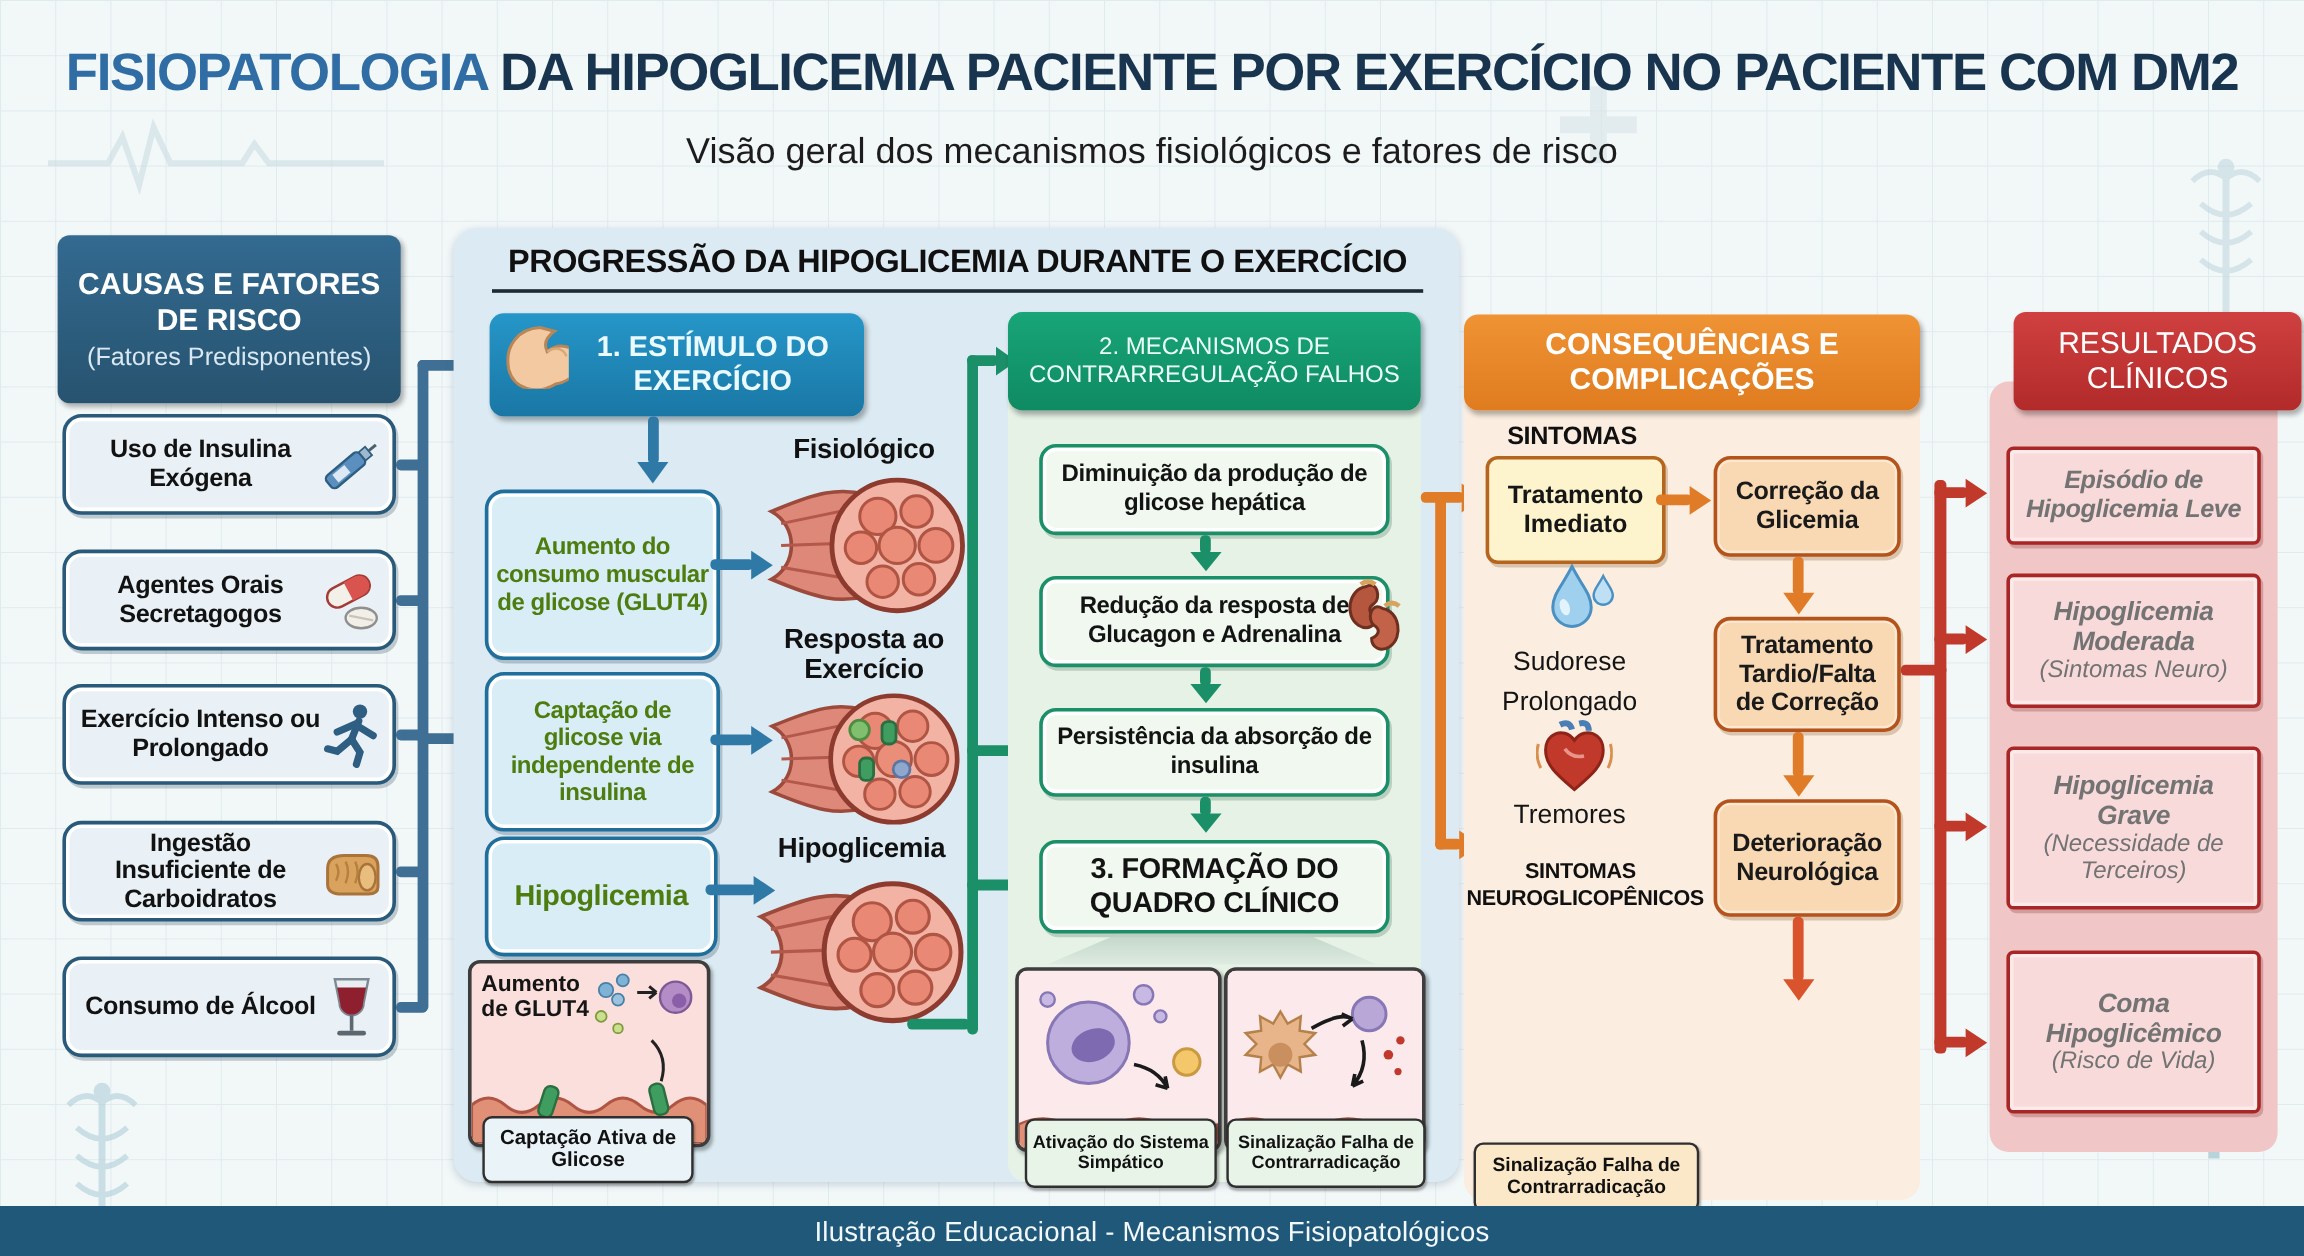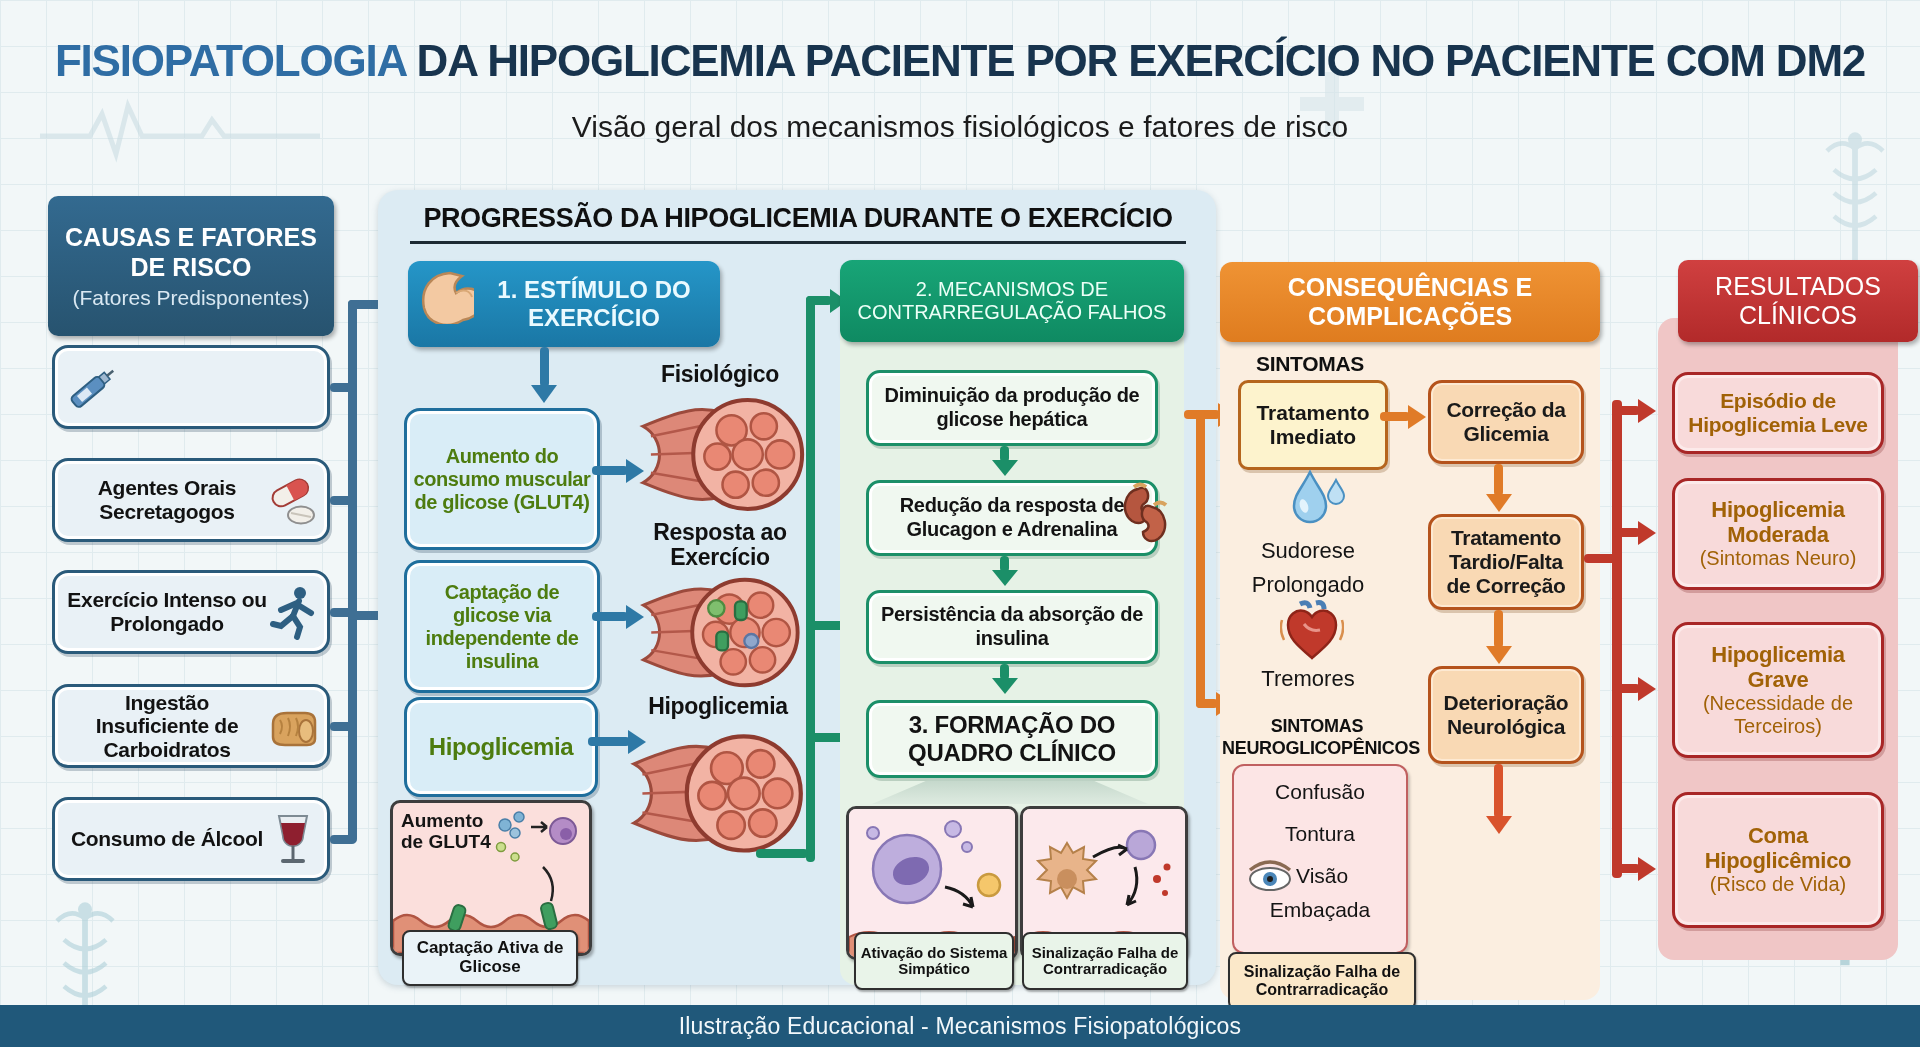--- a/index.html
+++ b/index.html
@@ -63,22 +63,22 @@
   .cap-orange{background:#fbe8c9;}
   
   .ylw{background:#fdf3cd;border:3px solid #b5651d;border-radius:10px;font-weight:bold;font-size:21px;
     line-height:1.12;color:#161616;box-shadow:2px 3px 0 rgba(120,70,20,.25);}
   .obox{background:#f9d9b4;border:3px solid #b5531c;border-radius:14px;font-weight:bold;font-size:21px;
     line-height:1.14;color:#1a1a1a;letter-spacing:-.3px;box-shadow:2px 3px 0 rgba(120,70,20,.25), inset 0 0 0 2px #fde9d2;}
   .sym{font-size:22px;color:#141414;text-align:center;}
   .symhdr{font-weight:bold;font-size:21px;color:#101010;text-align:center;letter-spacing:-.3px;}
   .pinkbox{background:#fce5e5;border:2.5px solid #c06060;border-radius:12px;box-shadow:2px 3px 3px rgba(0,0,0,.2);}
   
-  .rbox{background:#f8dada;border:3px solid #a82626;border-radius:16px;color:#a16207;
-    box-shadow:2px 3px 0 rgba(120,30,30,.25), inset 0 0 0 3px #fceaea;}
+  .rbox{background:#f8dada;border:3px solid #a82626;border-radius:6px;color:#737373;
+    box-shadow:2px 3px 0 rgba(120,30,30,.25), inset 0 0 0 3px #fceaea;font-style:italic;}
   .rbox .m{font-weight:bold;font-size:22px;line-height:1.12;letter-spacing:-.3px;}
   .rbox .s{font-size:20px;line-height:1.12;}
   
   .hline,.vline{position:absolute;border-radius:4px;}
   .hline{height:9px;}
   .vline{width:9px;}
   .tri-r{position:absolute;width:0;height:0;border-top:12px solid transparent;border-bottom:12px solid transparent;}
   .tri-d{position:absolute;width:0;height:0;border-left:13px solid transparent;border-right:13px solid transparent;}
   .c-blue{background:#3f6f94;}
   .c-blue2{background:#2e79a6;}
@@ -146,20 +146,21 @@
   </div>
   <div class="abs subtitle">Visão geral dos mecanismos fisiológicos e fatores de risco</div>
 
   <div class="abs col risk-hdr">
     <div class="l1">CAUSAS E FATORES</div>
     <div class="l1">DE RISCO</div>
     <div class="l3">(Fatores Predisponentes)</div>
   </div>
 
   <div class="abs risk-item" style="top:345px">
+    <div class="lbl">Uso de Insulina Exógena</div>
     <svg class="ric" viewBox="0 0 52 52">
       <g transform="rotate(-40 26 26)">
         <rect x="1" y="20" width="36" height="13" rx="4" fill="#5b8fc0" stroke="#2e5f82" stroke-width="2"></rect>
         <rect x="8" y="22.5" width="13" height="8" fill="#dce9f5"></rect>
         <rect x="37" y="22" width="7" height="9" fill="#9fb8d0" stroke="#2e5f82" stroke-width="1.5"></rect>
         <line x1="44" y1="26.5" x2="52" y2="26.5" stroke="#49606f" stroke-width="2.5"></line>
       </g>
     </svg>
   </div>
 
@@ -394,32 +395,20 @@
   <svg class="abs" style="left:1280px;top:600px" width="64" height="62" viewBox="0 0 64 62">
     <path d="M20,4 q8,-4 10,4 M36,3 q8,-2 8,6" stroke="#4a7fb5" stroke-width="5" fill="none"></path>
     <path d="M32,58 C18,46 8,38 8,25 C8,15 16,9 24,11 c4,1 6,3 8,6 c2,-3 4,-5 8,-6 c8,-2 16,4 16,14 c0,13 -10,21 -24,33 z" fill="#c0392b" stroke="#8e2418" stroke-width="2.5"></path>
     <path d="M2,20 q-3,10 2,20 M62,20 q3,10 -2,20" stroke="#d98f4e" stroke-width="2.5" fill="none"></path>
     <path d="M24,24 q6,8 16,6" stroke="#e8948a" stroke-width="3" fill="none"></path>
   </svg>
   <div class="abs sym" style="left:1240px;top:666px;width:136px">Tremores</div>
 
   <div class="abs symhdr" style="left:1222px;top:716px;width:190px;font-size:18px;line-height:1.2">SINTOMAS NEUROGLICOPÊNICOS</div>
 
-  <div class="abs pinkbox" style="left:1232px;top:764px;width:172px;height:186px">
-    <div class="abs sym" style="left:0;top:14px;width:172px;font-size:21px">Confusão</div>
-    <div class="abs sym" style="left:0;top:56px;width:172px;font-size:21px">Tontura</div>
-    <svg class="abs" style="left:12px;top:92px" width="48" height="36" viewBox="0 0 48 36">
-      <path d="M4,12 Q24,-4 44,12" stroke="#8a6a52" fill="none" stroke-width="3.5"></path>
-      <ellipse cx="24" cy="21" rx="20" ry="11" fill="#fff" stroke="#666" stroke-width="2"></ellipse>
-      <circle cx="24" cy="21" r="7" fill="#4a86b8"></circle>
-      <circle cx="24" cy="21" r="3" fill="#1d1d1d"></circle>
-    </svg>
-    <div class="abs sym" style="left:62px;top:98px;width:100px;font-size:21px;text-align:left">Visão</div>
-    <div class="abs sym" style="left:0;top:132px;width:172px;font-size:21px">Embaçada</div>
-  </div>
   <div class="abs ctr cap cap-orange" style="left:1228px;top:952px;width:180px;height:50px;font-size:16px;padding:2px">
     <span>Sinalização Falha de Contrarradicação</span>
   </div>
 
   <div class="abs ctr obox" style="left:1428px;top:380px;width:156px;height:84px;padding:2px 6px;box-sizing:border-box">
     <span>Correção da Glicemia</span>
   </div>
   <div class="abs vline c-orange" style="left:1494px;top:464px;height:32px"></div>
   <div class="abs tri-d" style="left:1485.5px;top:494px;border-top:18px solid #e07b28"></div>
 

